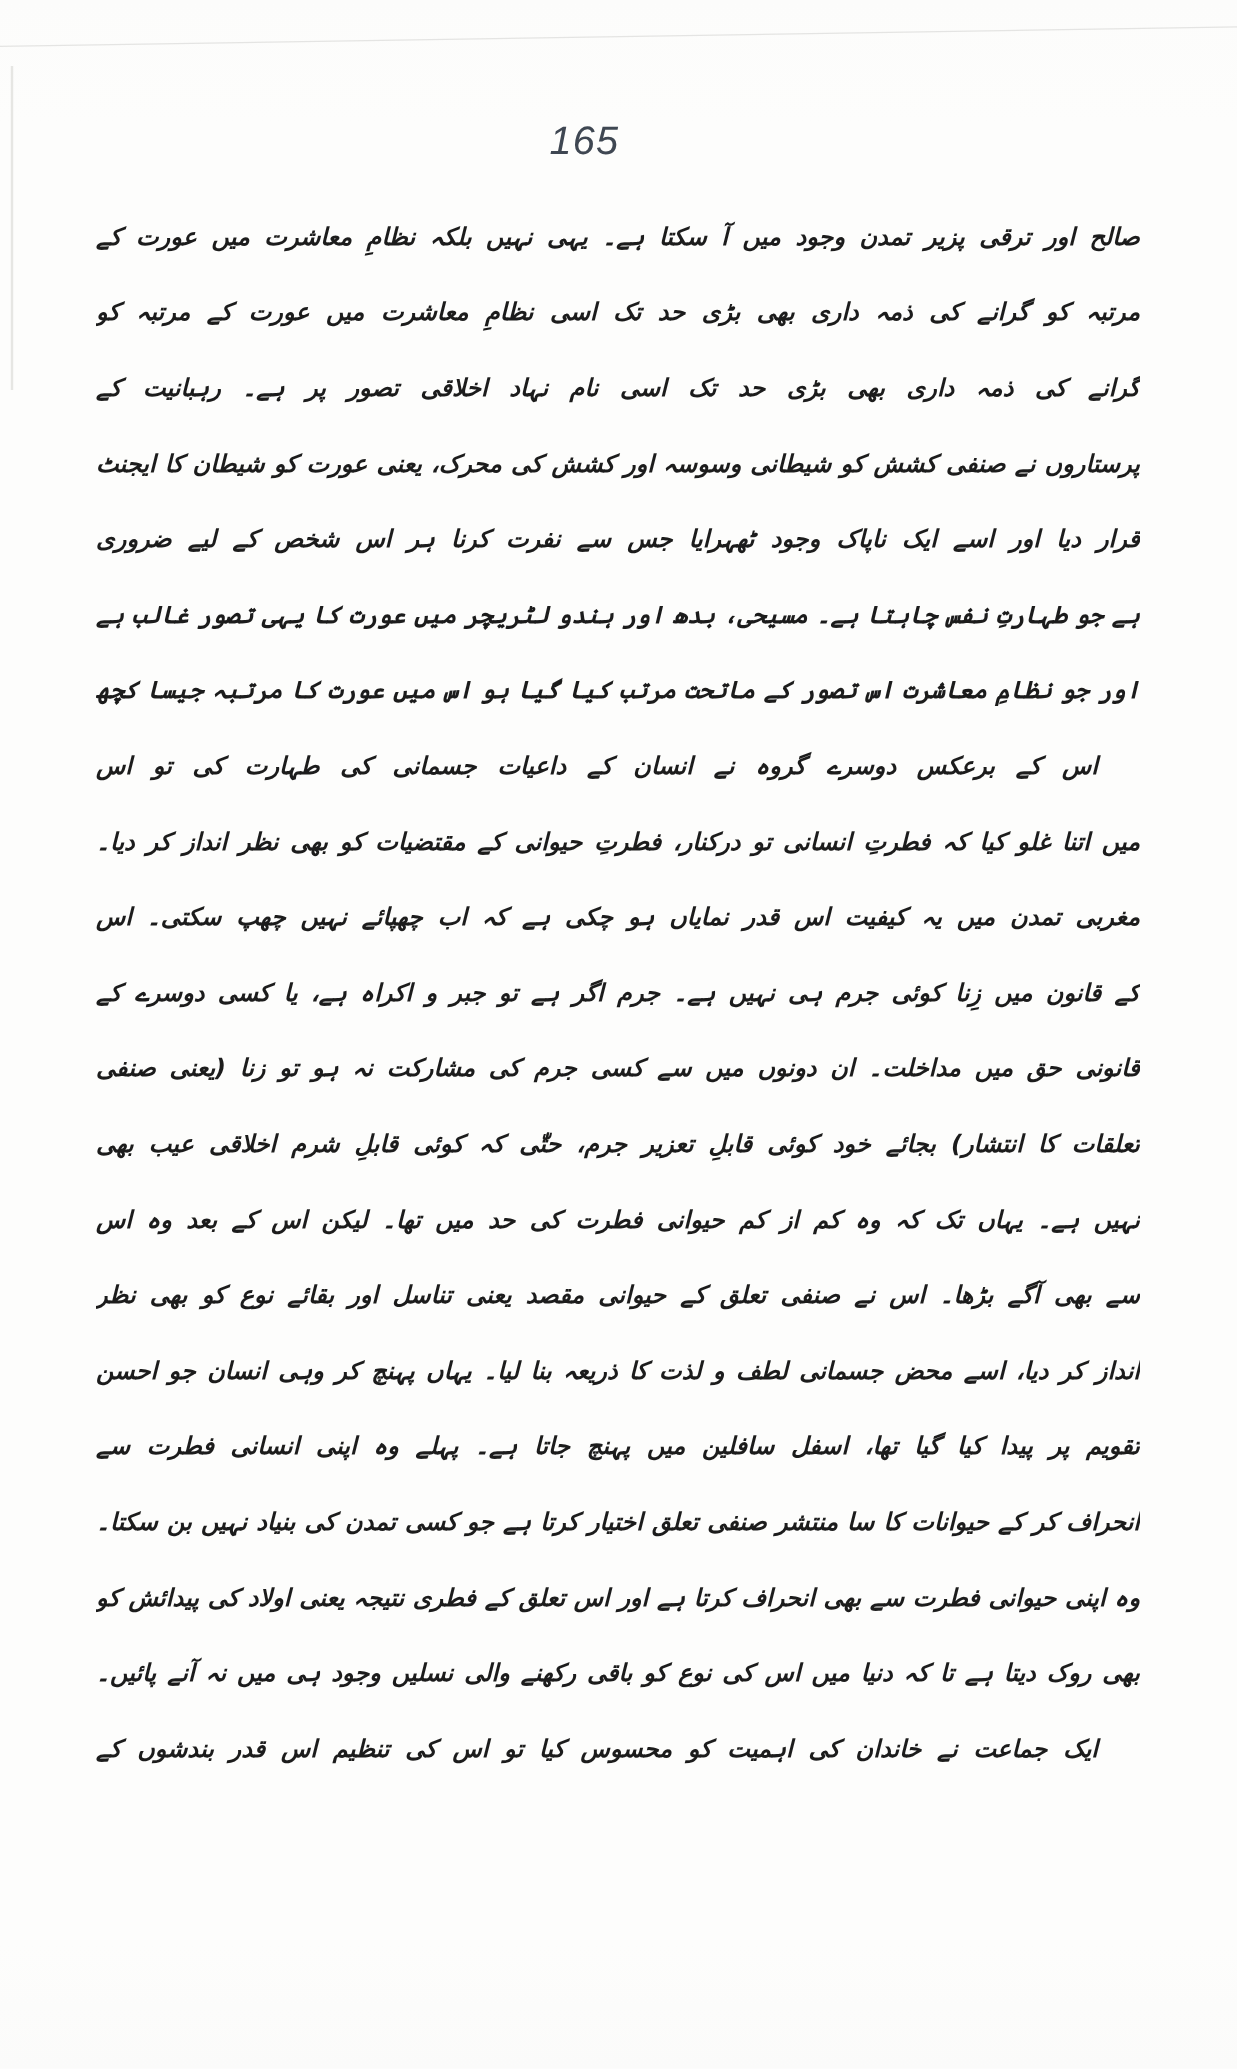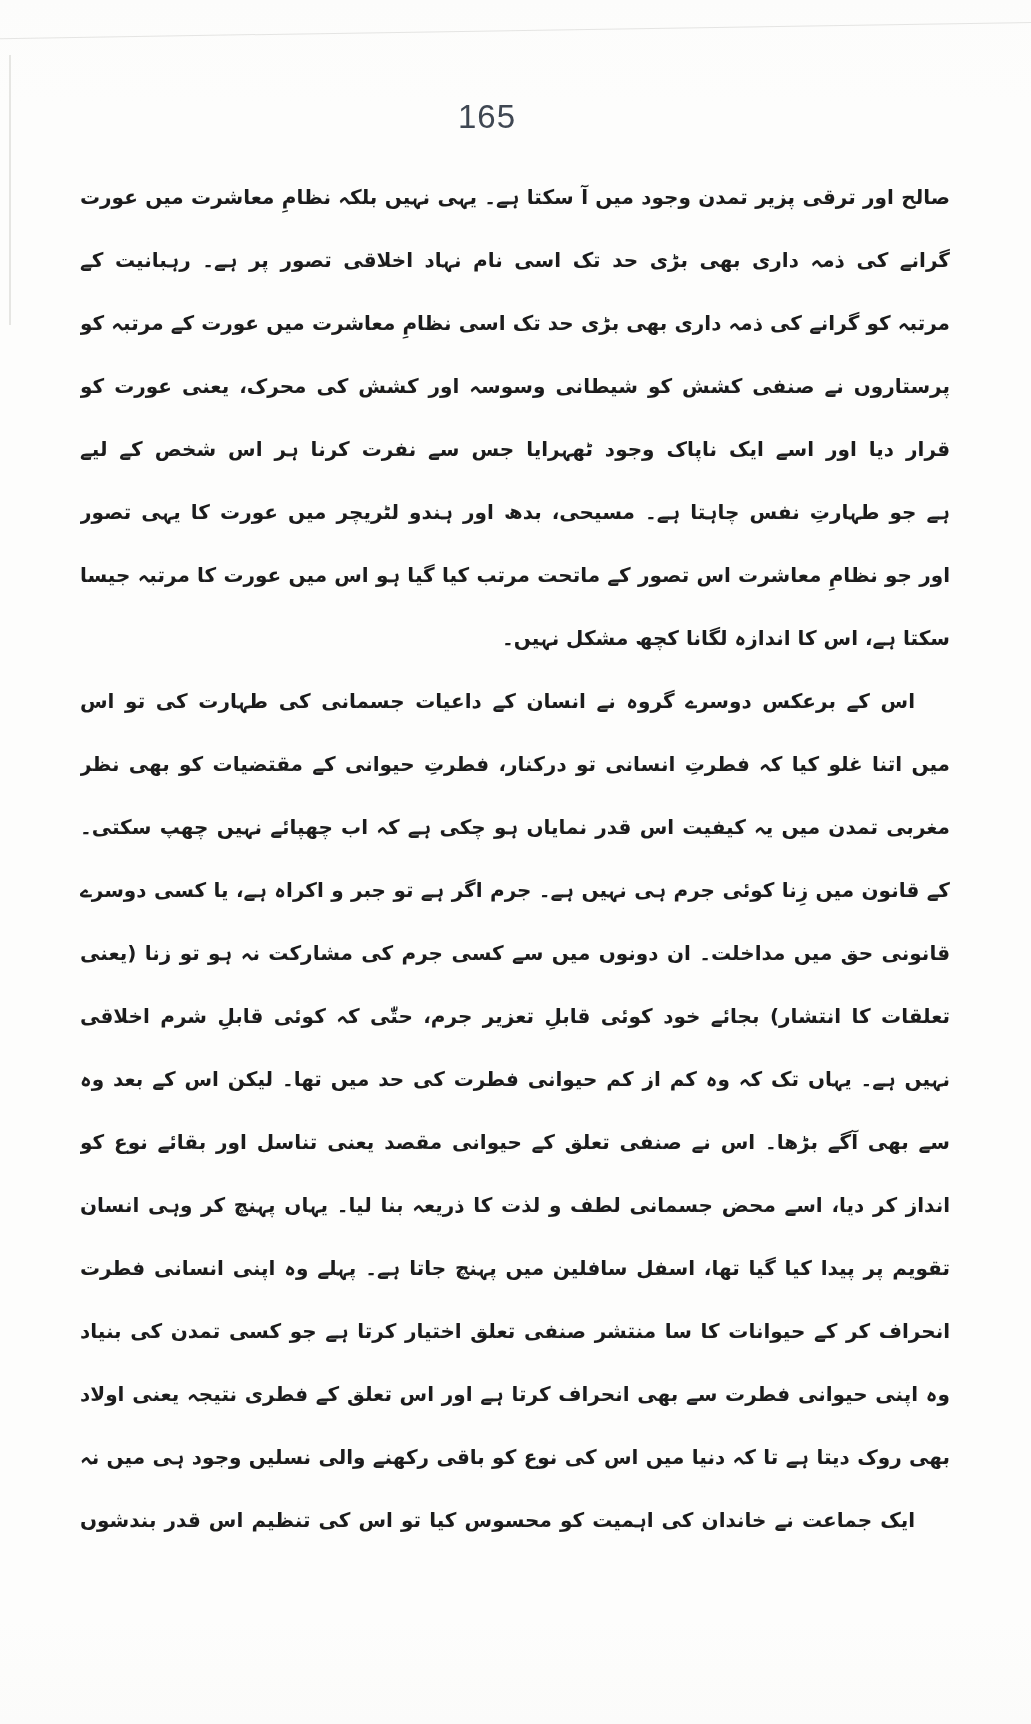--- a/index.html
+++ b/index.html
@@ -11,20 +11,21 @@
     height: 1724px;
     position: relative;
     background: #fdfdfc;
     overflow: hidden;
     font-family: "DejaVu Sans", sans-serif;
   }
   .page {
     position: absolute;
     inset: 0;
     background: linear-gradient(180deg, #fcfcfb 0%, #fdfdfc 6%, #fdfdfc 94%, #fbfbfa 100%);
+    font-style: italic;
   }
   
   .artifact-top {
     position: absolute;
     top: 30px;
     left: -12px;
     width: 1060px;
     height: 1px;
     background: #c7c7c5;
     opacity: 0.45;
@@ -77,27 +78,26 @@
 </style>
 </head>
 <body>
 
 <div class="page">
   <div class="artifact-top"></div>
   <div class="artifact-left"></div>
   <div class="page-number">165</div>
   <div class="text-block" dir="rtl" lang="ur">
       <div class="line">صالح اور ترقی پزیر تمدن وجود میں آ سکتا ہے۔ یہی نہیں بلکہ نظامِ معاشرت میں عورت کے</div>
+      <div class="line">مرتبہ کو گرانے کی ذمہ داری بھی بڑی حد تک اسی نظامِ معاشرت میں عورت کے مرتبہ کو</div>
       <div class="line">گرانے کی ذمہ داری بھی بڑی حد تک اسی نام نہاد اخلاقی تصور پر ہے۔ رہبانیت کے</div>
-      <div class="line">مرتبہ کو گرانے کی ذمہ داری بھی بڑی حد تک اسی نظامِ معاشرت میں عورت کے مرتبہ کو</div>
       <div class="line">پرستاروں نے صنفی کشش کو شیطانی وسوسہ اور کشش کی محرک، یعنی عورت کو شیطان کا ایجنٹ</div>
       <div class="line">قرار دیا اور اسے ایک ناپاک وجود ٹھہرایا جس سے نفرت کرنا ہر اس شخص کے لیے ضروری</div>
       <div class="line">ہے جو طہارتِ نفس چاہتا ہے۔ مسیحی، بدھ اور ہندو لٹریچر میں عورت کا یہی تصور غالب ہے</div>
       <div class="line">اور جو نظامِ معاشرت اس تصور کے ماتحت مرتب کیا گیا ہو اس میں عورت کا مرتبہ جیسا کچھ ہو</div>
-      <div class="line para-end">سکتا ہے، اس کا اندازہ لگانا کچھ مشکل نہیں۔</div>
       <div class="line indent">اس کے برعکس دوسرے گروہ نے انسان کے داعیات جسمانی کی طہارت کی تو اس</div>
       <div class="line">میں اتنا غلو کیا کہ فطرتِ انسانی تو درکنار، فطرتِ حیوانی کے مقتضیات کو بھی نظر انداز کر دیا۔</div>
       <div class="line">مغربی تمدن میں یہ کیفیت اس قدر نمایاں ہو چکی ہے کہ اب چھپائے نہیں چھپ سکتی۔ اس</div>
       <div class="line">کے قانون میں زِنا کوئی جرم ہی نہیں ہے۔ جرم اگر ہے تو جبر و اکراہ ہے، یا کسی دوسرے کے</div>
       <div class="line">قانونی حق میں مداخلت۔ ان دونوں میں سے کسی جرم کی مشارکت نہ ہو تو زنا (یعنی صنفی</div>
       <div class="line">تعلقات کا انتشار) بجائے خود کوئی قابلِ تعزیر جرم، حتّٰی کہ کوئی قابلِ شرم اخلاقی عیب بھی</div>
       <div class="line">نہیں ہے۔ یہاں تک کہ وہ کم از کم حیوانی فطرت کی حد میں تھا۔ لیکن اس کے بعد وہ اس</div>
       <div class="line">سے بھی آگے بڑھا۔ اس نے صنفی تعلق کے حیوانی مقصد یعنی تناسل اور بقائے نوع کو بھی نظر</div>
       <div class="line">انداز کر دیا، اسے محض جسمانی لطف و لذت کا ذریعہ بنا لیا۔ یہاں پہنچ کر وہی انسان جو احسن</div>
       <div class="line">تقویم پر پیدا کیا گیا تھا، اسفل سافلین میں پہنچ جاتا ہے۔ پہلے وہ اپنی انسانی فطرت سے</div>

